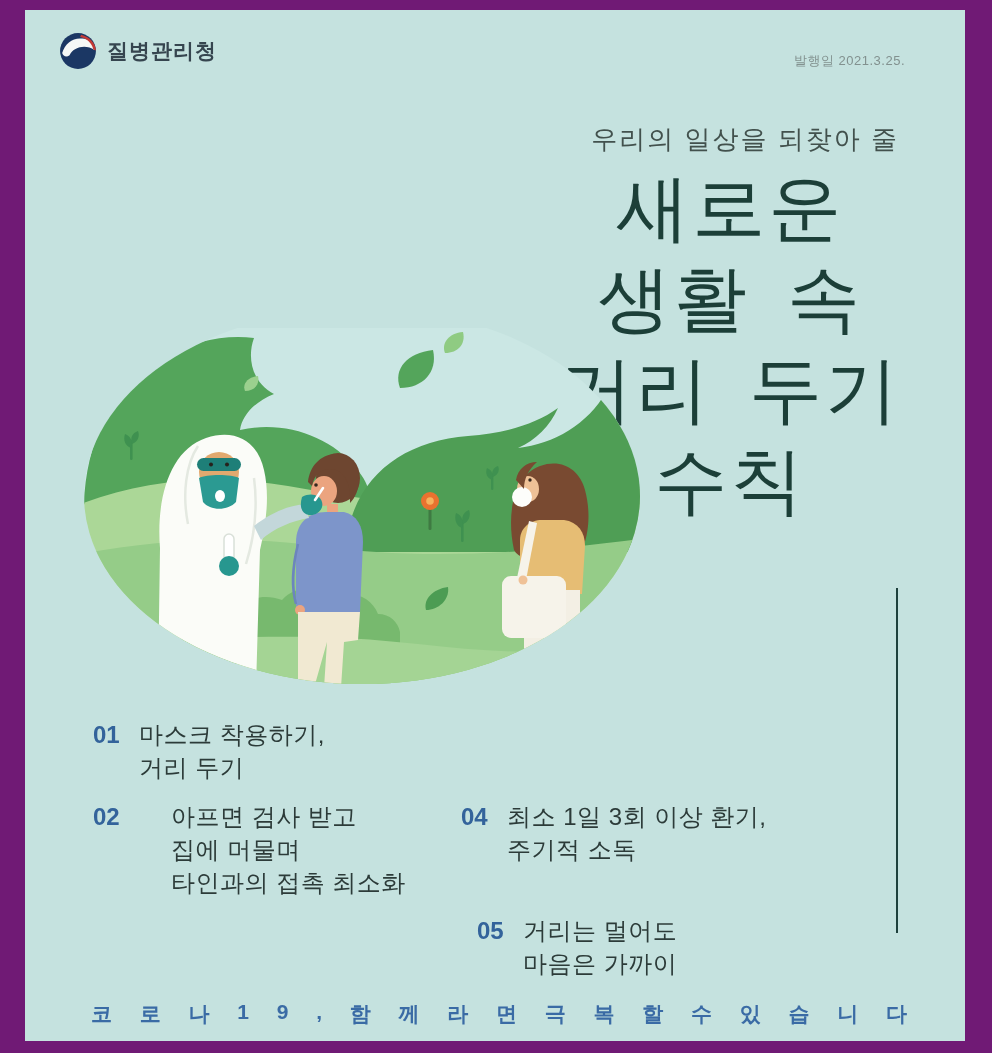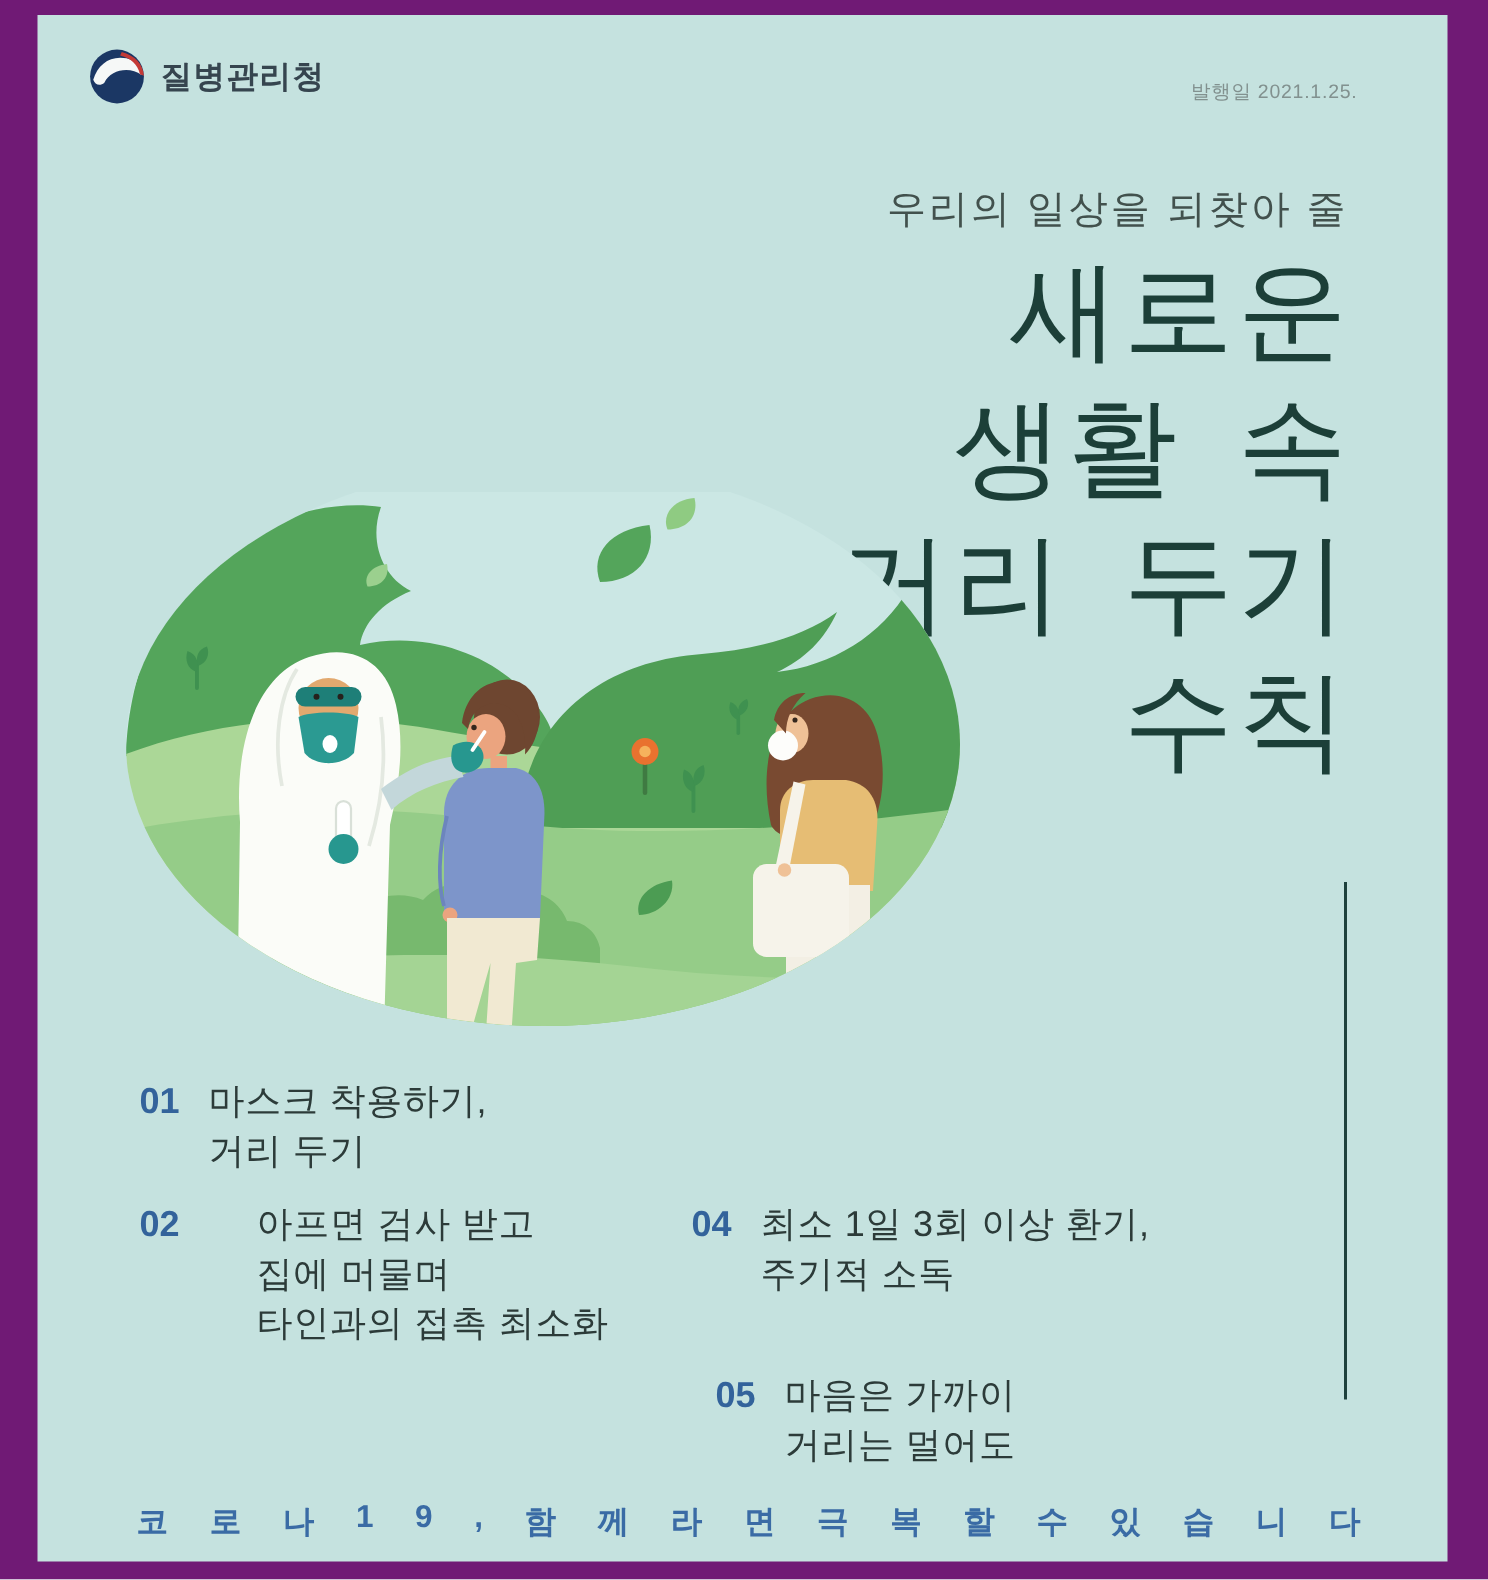--- a/index.html
+++ b/index.html
@@ -7,21 +7,21 @@
   .poster{position:absolute;left:25px;top:10px;width:940px;height:1031px;background:#c5e2df;overflow:hidden;}
 
   
   .logo-row{position:absolute;left:34px;top:22px;display:flex;align-items:center;}
   .logo-symbol{width:38px;height:38px;flex:0 0 auto;}
   .logo-text{margin-left:10px;font-size:21px;font-weight:700;color:#36454f;letter-spacing:1px;}
   .pub-date{position:absolute;right:60px;top:42px;font-size:13px;color:#82918f;letter-spacing:0.5px;}
 
   
   .eyebrow{position:absolute;right:66px;top:112px;font-size:26px;color:#42514d;letter-spacing:2px;}
-  .title{position:absolute;right:64px;top:152px;text-align:right;font-size:73px;line-height:91px;
+  .title{position:absolute;right:64px;top:152px;text-align:center;font-size:73px;line-height:91px;
          color:#1c3f38;font-weight:400;letter-spacing:3px;word-spacing:14px;}
 
   
   .illustration{position:absolute;left:33px;top:318px;width:602px;height:372px;}
 
   
   .guide-item{position:absolute;display:flex;align-items:flex-start;}
   .guide-num{width:46px;flex:0 0 auto;font-size:24px;font-weight:700;color:#33639b;line-height:33px;}
   .guide-lines{font-size:24px;font-weight:500;color:#2c3b39;line-height:33px;letter-spacing:0.5px;}
   .gi-1{left:68px;top:708px;}
@@ -43,21 +43,21 @@
   <div class="poster">
 
     <div class="logo-row">
       <svg class="logo-symbol" viewBox="0 0 36 36">
         <circle cx="18" cy="18" r="17" fill="#1b3764"></circle>
         <path d="M 3,20 C 6,10 14,4.5 24,6.5 C 31,8 34,14 33.5,17 C 26,11.5 14,13.5 10,22 C 7,24.5 4,23 3,20 Z" fill="#f6f8f7"></path>
         <path d="M 21,2.5 C 29,4.5 34.5,10 35,17.5 L 32.5,16.5 C 31,10.5 27,6.5 20,4.8 Z" fill="#c43a36"></path>
       </svg>
       <span class="logo-text">질병관리청</span>
     </div>
-    <div class="pub-date">발행일 2021.1.25.</div>
+    <div class="pub-date">발행일 2021.3.25.</div>
 
     <div class="eyebrow">우리의 일상을 되찾아 줄</div>
     <div class="title">
       <div>새로운</div>
       <div>생활 속</div>
       <div>거리 두기</div>
       <div>수칙</div>
     </div>
 
     <svg class="illustration" viewBox="0 0 602 372">
@@ -182,22 +182,22 @@
     <div class="guide-item gi-4">
       <div class="guide-num">04</div>
       <div class="guide-lines">
         <div>최소 1일 3회 이상 환기,</div>
         <div>주기적 소독</div>
       </div>
     </div>
     <div class="guide-item gi-5">
       <div class="guide-num">05</div>
       <div class="guide-lines">
+        <div>거리는 멀어도</div>
         <div>마음은 가까이</div>
-        <div>거리는 멀어도</div>
       </div>
     </div>
 
     <div class="vline"></div>
 
     <div class="slogan">
         <span>코</span>
         <span>로</span>
         <span>나</span>
         <span>1</span>

